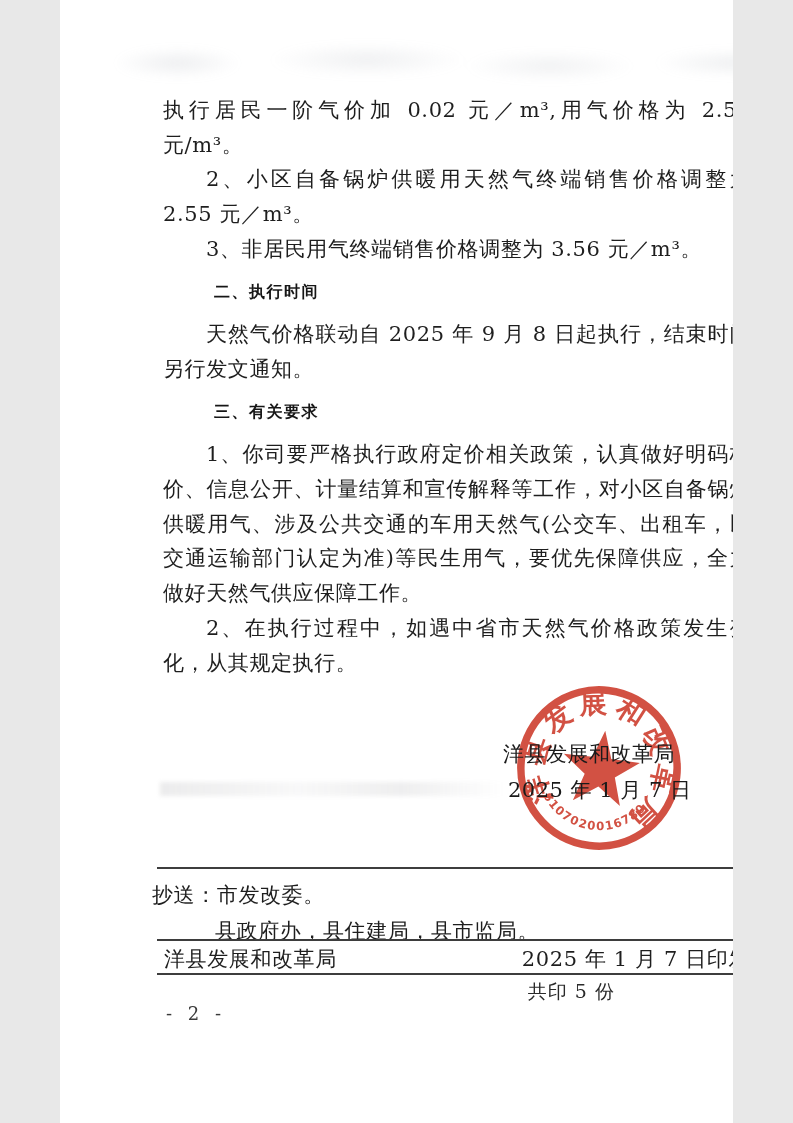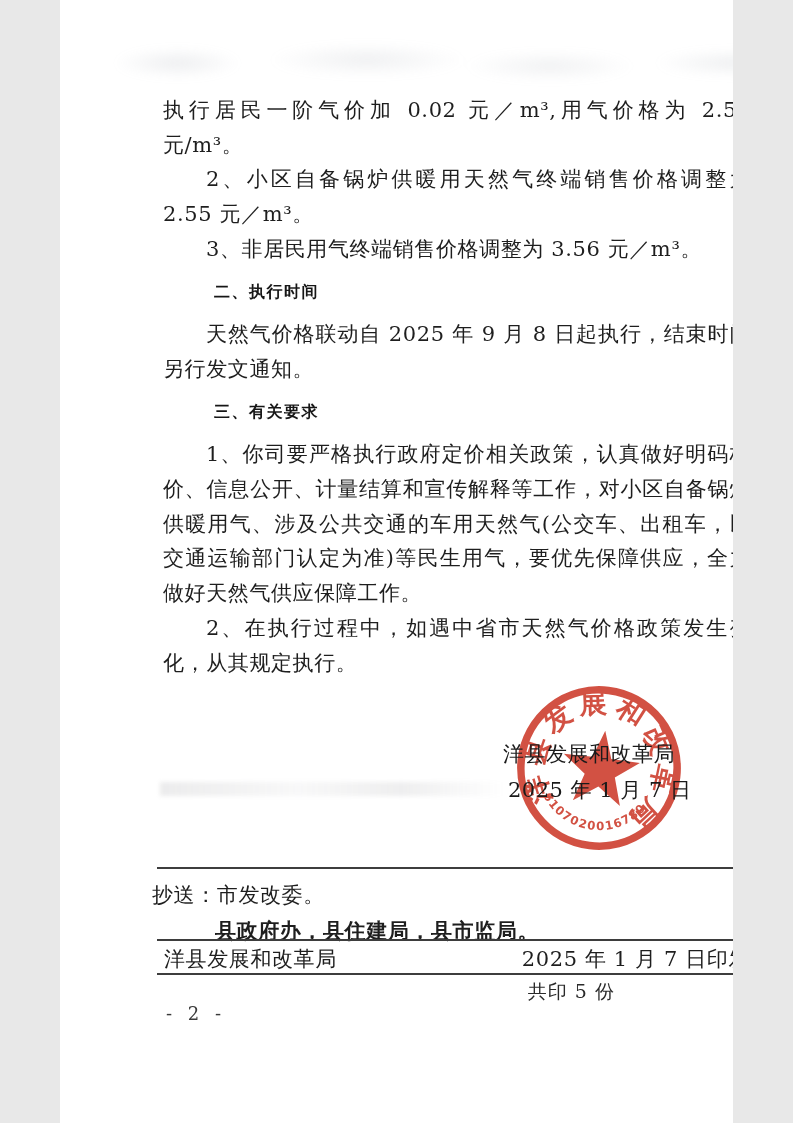--- a/index.html
+++ b/index.html
@@ -60,21 +60,21 @@
   }
   .seal{
     position:absolute;left:455px;top:684px;width:168px;height:168px;
     z-index:2;opacity:.88;filter:blur(.3px);
   }
   .footer-rule{position:absolute;left:97px;width:595px;height:2px;background:#3d3d3d;}
   .rule-1{top:867px;}
   .rule-2{top:939px;}
   .rule-3{top:973px;}
   .cc-block{position:absolute;left:92px;top:877px;width:588px;font-size:21px;line-height:36px;letter-spacing:0.6px;}
-  .cc-line2{padding-left:63px;font-weight:bold;}
+  .cc-line2{padding-left:63px;}
   .issuer-row{
     position:absolute;left:104px;top:945px;width:586px;
     display:flex;justify-content:space-between;align-items:baseline;
     font-size:21px;letter-spacing:0.6px;
   }
   .copies{position:absolute;right:118px;top:979px;font-size:19px;letter-spacing:1px;color:#2a2a2a;}
   .page-num{position:absolute;left:106px;top:1003px;font-size:18px;letter-spacing:5px;color:#3a3a3a;}
 </style>
 </head>
 <body>

